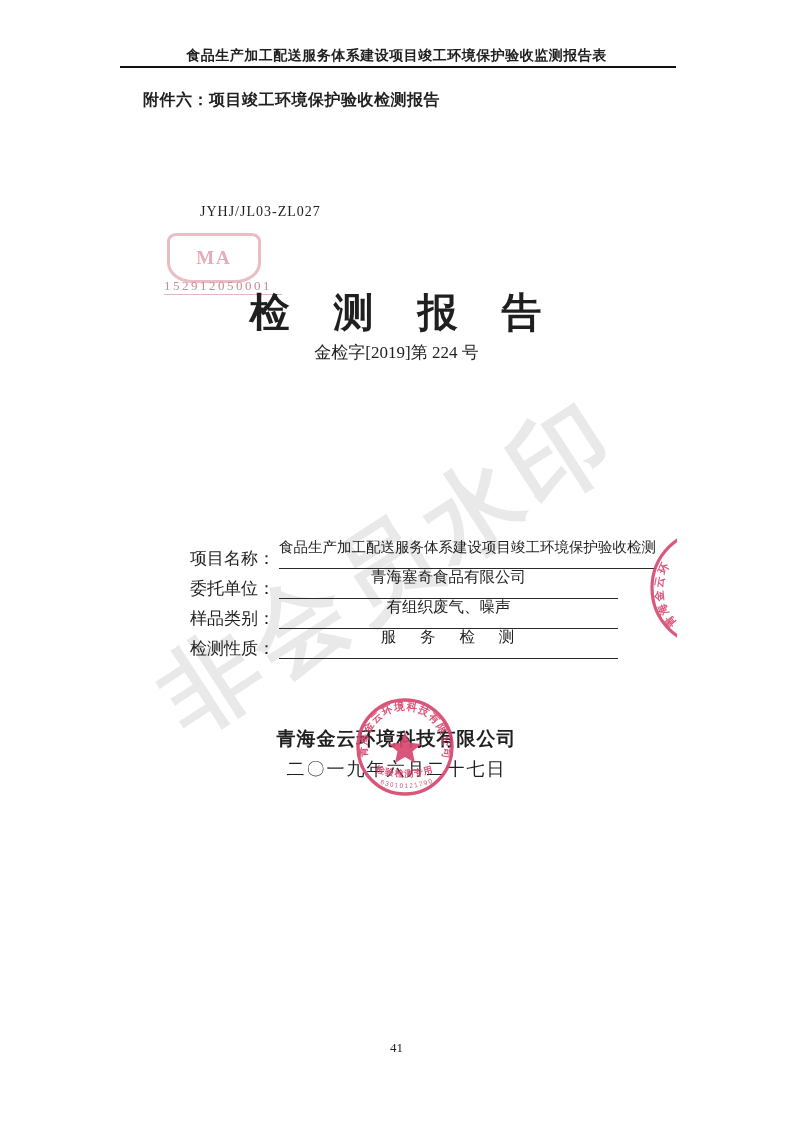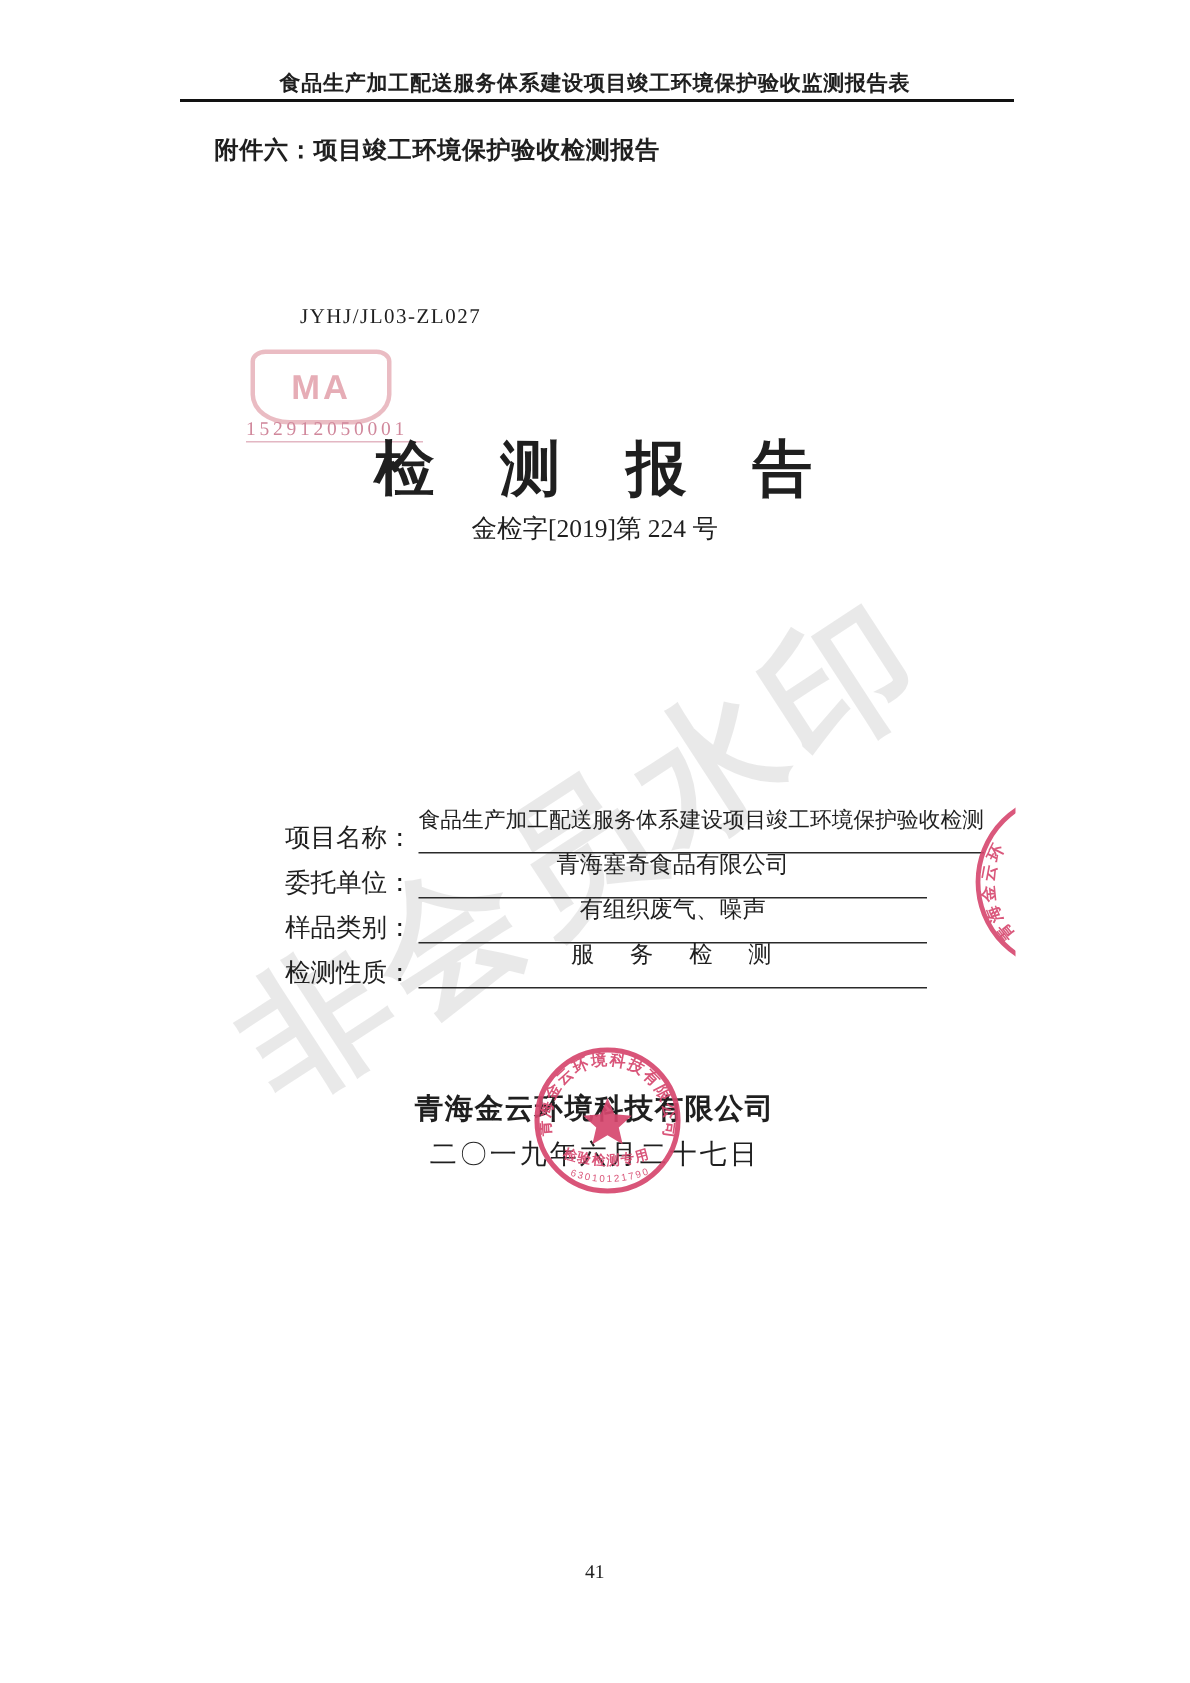--- a/index.html
+++ b/index.html
@@ -21,21 +21,21 @@
   
   .doc-code{position:absolute;top:204px;left:200px;font-size:14px;letter-spacing:1px;}
   
   .cma-box{
     position:absolute;left:167px;top:233px;width:88px;height:44px;
     border:3px solid rgba(209,106,122,.45);
     border-radius:10px 10px 26px 26px / 8px 8px 20px 20px;
     display:flex;align-items:center;justify-content:center;
   }
   .cma-letters{
-    font-family:Liberation Sans, sans-serif;font-size:23px;font-weight:bold;
+    font-family:Liberation Serif, serif;font-size:19px;font-weight:bold;
     color:rgba(209,106,122,.55);letter-spacing:2px;
   }
   .cma-number{
     position:absolute;left:164px;top:278px;font-size:13px;letter-spacing:2.5px;
     color:#d0879b;border-bottom:1px solid rgba(208,135,155,.6);padding-right:10px;
   }
   
   .report-title{
     position:absolute;top:285px;left:0;width:100%;text-align:center;
     font-size:40px;font-weight:bold;word-spacing:30px;letter-spacing:2px;

